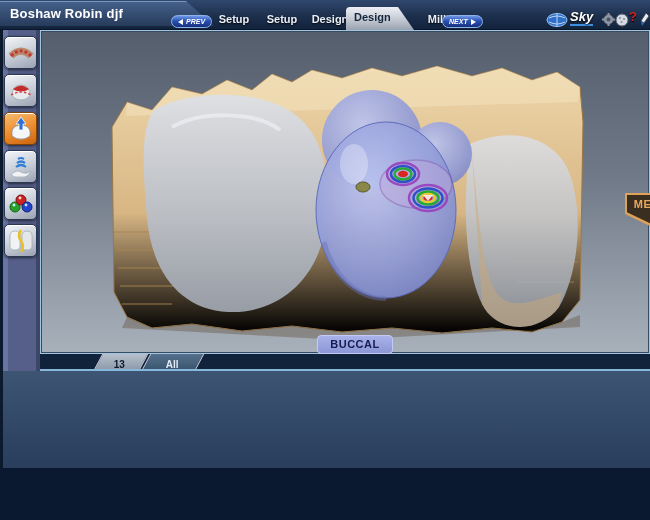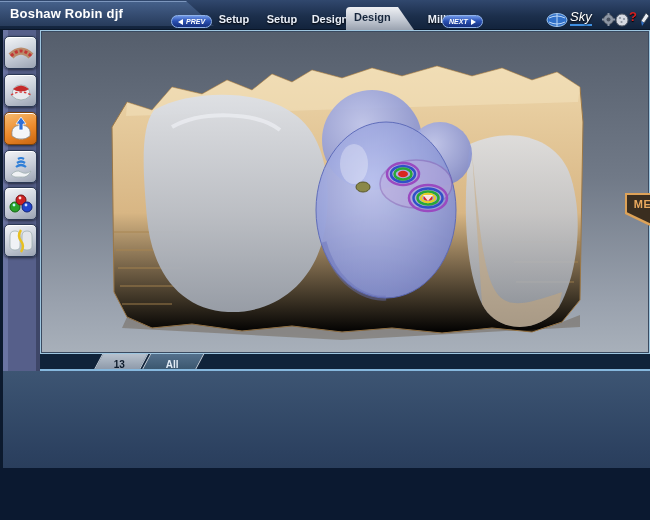--- a/index.html
+++ b/index.html
@@ -25,21 +25,21 @@
     clip-path:polygon(0 0,calc(100% - 16px) 0,100% 100%,0 100%);
     border-radius:4px 0 0 0;text-align:center; }
   #design-tab span { position:absolute; left:8px; top:4px; color:#16263c; font-size:11px; font-weight:bold; }
   .navpill { position:absolute; top:15px; height:13px; border-radius:7px;
     background:linear-gradient(180deg,#6f97e8 0%,#2a51b4 45%,#16307e 100%);
     border:1px solid #8fb2e8; color:#fff; font-size:7px; font-weight:bold;
     display:flex; align-items:center; justify-content:center; gap:3px; padding:0 6px; font-style:italic; }
   .tri-l { width:0;height:0;border-top:3px solid transparent;border-bottom:3px solid transparent;border-right:5px solid #fff; }
   .tri-r { width:0;height:0;border-top:3px solid transparent;border-bottom:3px solid transparent;border-left:5px solid #fff; }
   #prev-pill { left:171px; } #next-pill { left:442px; }
-  #brand-sky { position:absolute; left:570px; top:9px; color:#fff; font-size:13px; font-weight:normal; font-style:italic; text-shadow:0 1px 2px #000; border-bottom:2px solid #3f8fe0; }
+  #brand-sky { position:absolute; left:570px; top:9px; color:#fff; font-size:13px; font-weight:bold; font-style:italic; text-shadow:0 1px 2px #000; border-bottom:2px solid #3f8fe0; }
   #help-q { position:absolute; left:629px; top:9px; color:#d42020; font-size:13px; font-weight:bold; text-shadow:0 1px 1px #000; }
   .topicon { position:absolute; }
   
   #sidebar { position:absolute; left:0; top:30px; width:40px; height:341px;
     background:linear-gradient(90deg,#0c1a2e 0 3px,#6a74a2 3px 8px,#565f8a 8px 36px,#3e4668 36px 40px); }
   .tool { position:absolute; left:4px; width:33px; height:33px; border-radius:5px;
     background:linear-gradient(160deg,#f3f5f8 0%,#c6ccd7 55%,#9aa2b2 100%);
     border:1px solid #2b3854; box-shadow:0 1px 3px rgba(0,0,0,.6), inset 0 1px 0 #fff; }
   .tool.active { background:linear-gradient(160deg,#f7bd72 0%,#ec8a2c 55%,#c9650f 100%); border-color:#7c4208; }
   .tool svg { position:absolute; left:3px; top:3px; }
@@ -234,20 +234,21 @@
         <ellipse cx="321" cy="155" rx="7" ry="5" fill="#8a8848" stroke="#5a5828" stroke-width="1"></ellipse>
       </g>
       <path d="M85,285 L110,296 L150,292 L200,299 L250,294 L300,300 L350,296 L400,301 L450,296 L490,300 L520,290 L538,283 L538,295 L300,308 L80,296 Z" fill="#5a462c" opacity=".35"></path>
     </svg>
     <div class="badge-shield" id="badge-mesial">
       <div class="outer"></div>
       <div class="inner"></div>
       <span>MESIAL</span>
     </div>
   </div>
+  <div id="badge-buccal">BUCCAL</div>
 
   <div id="tabstrip">
     <div class="vtab" id="tab-13"><span>13</span></div>
     <div class="vtab" id="tab-all"><span>All</span></div>
   </div>
   <div id="blue-line"></div>
 
   <div id="bottomzone">
     
     

